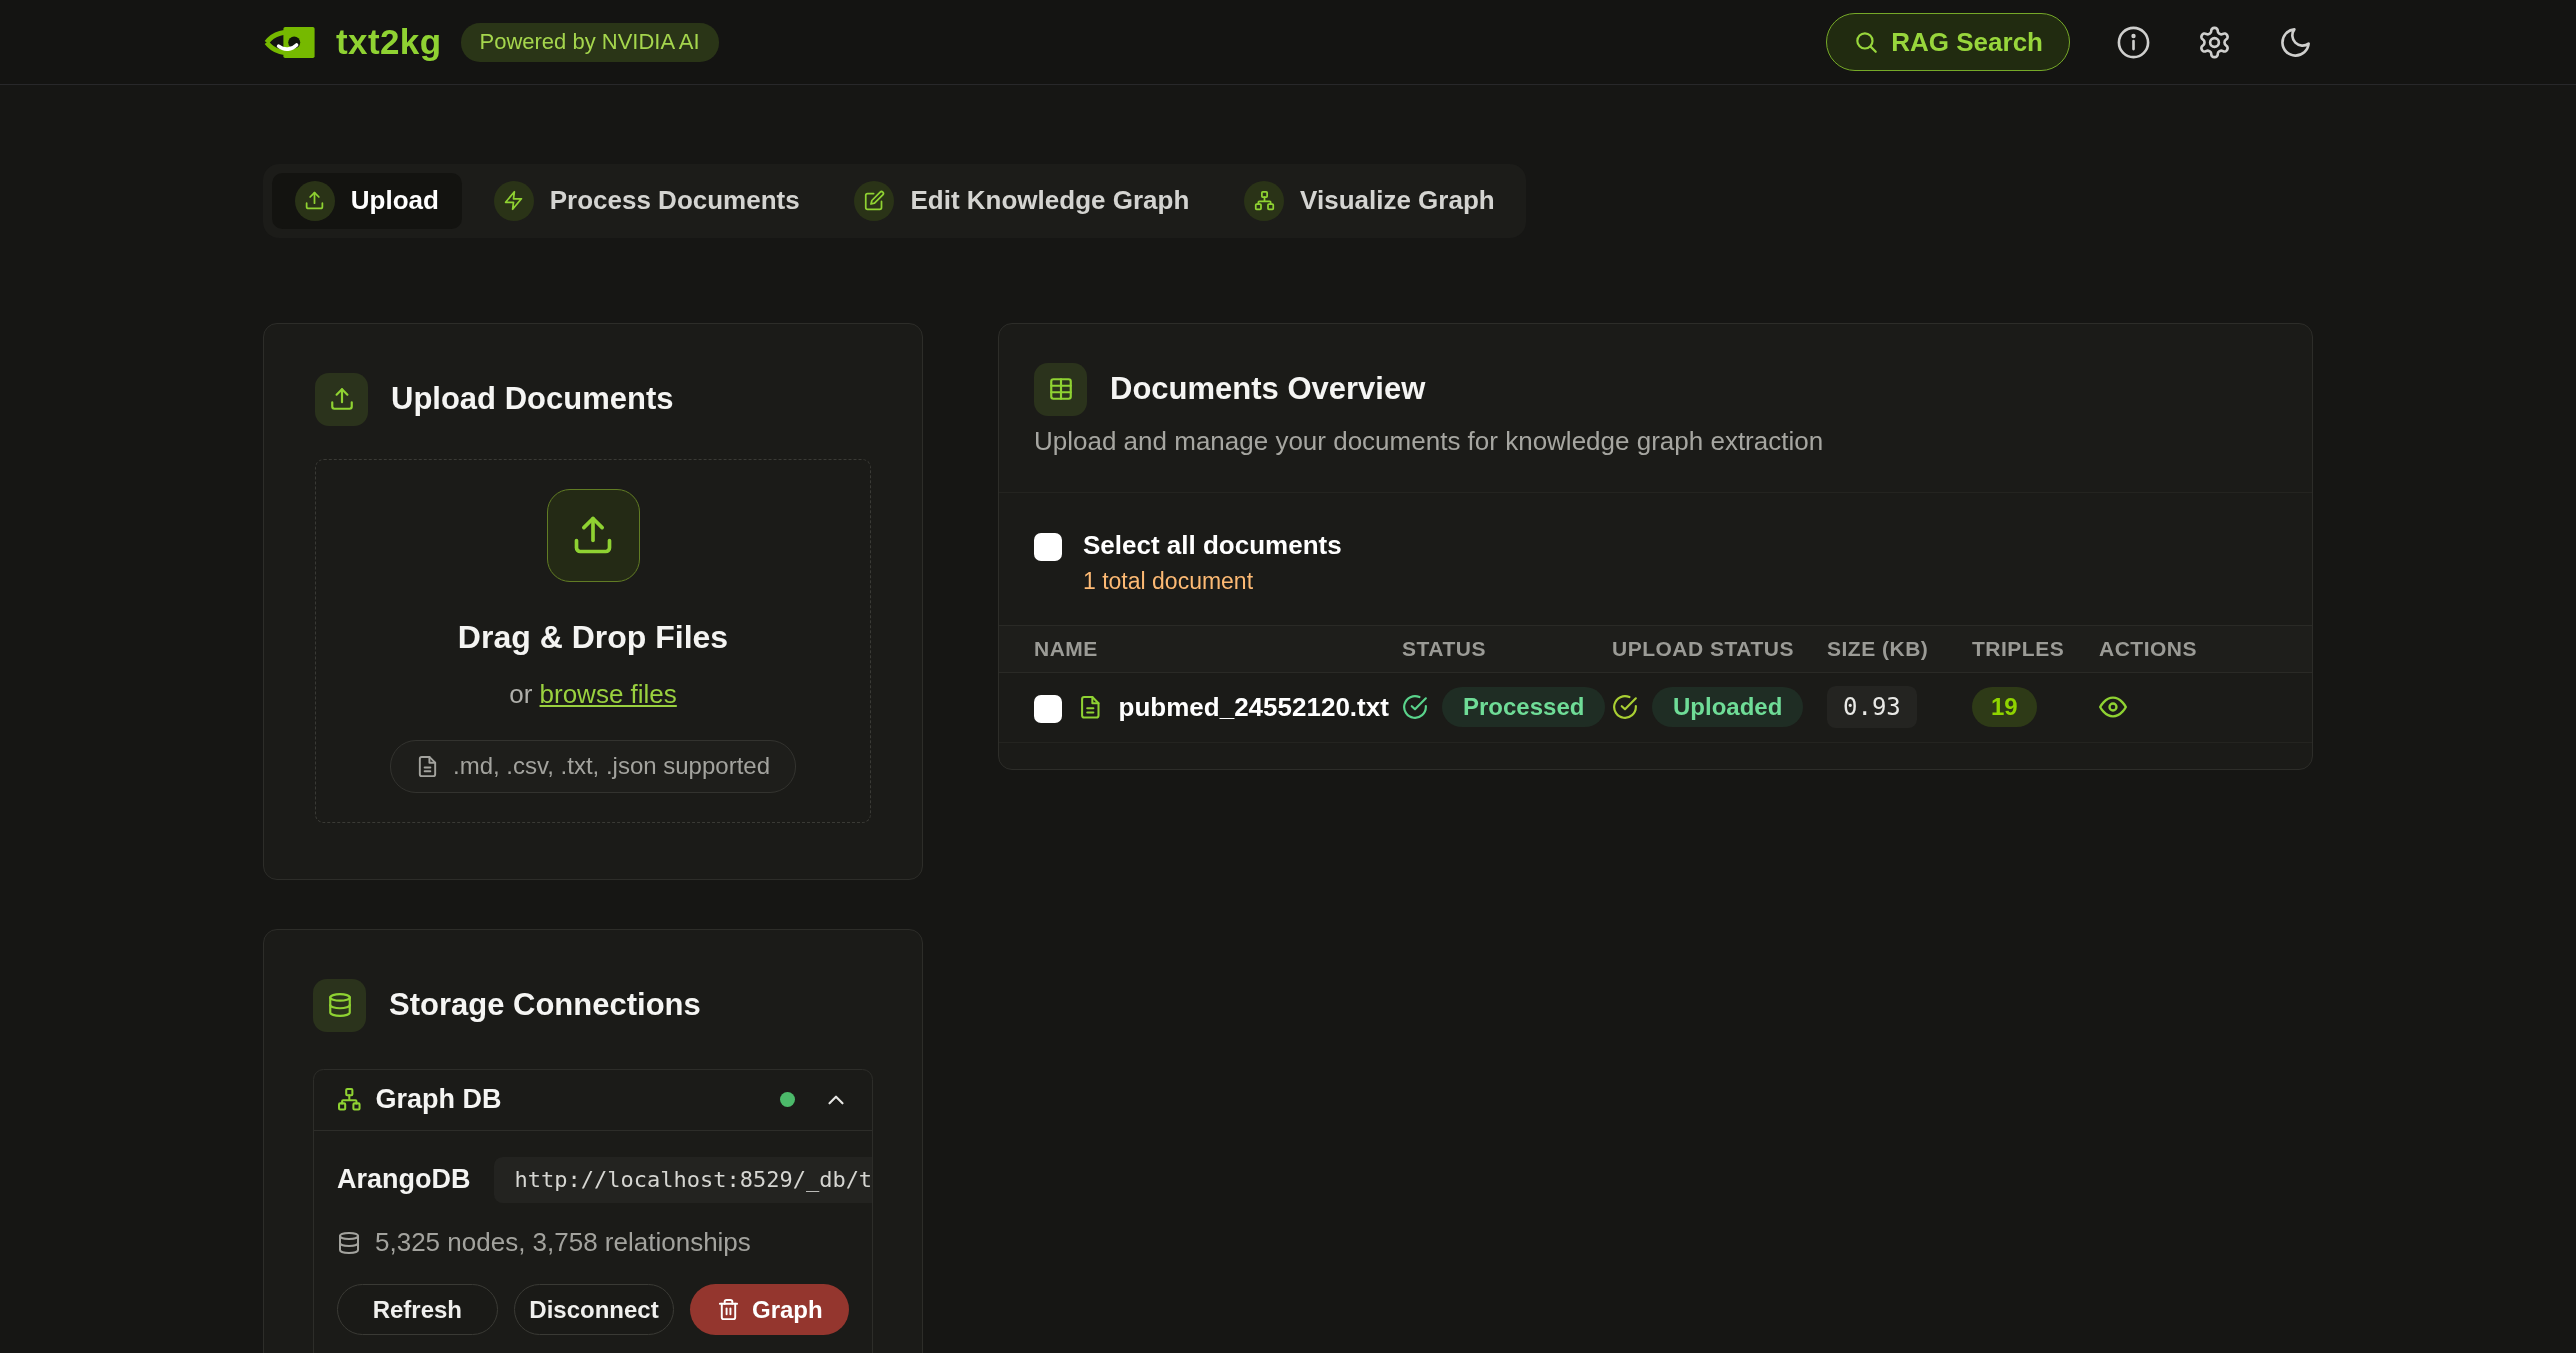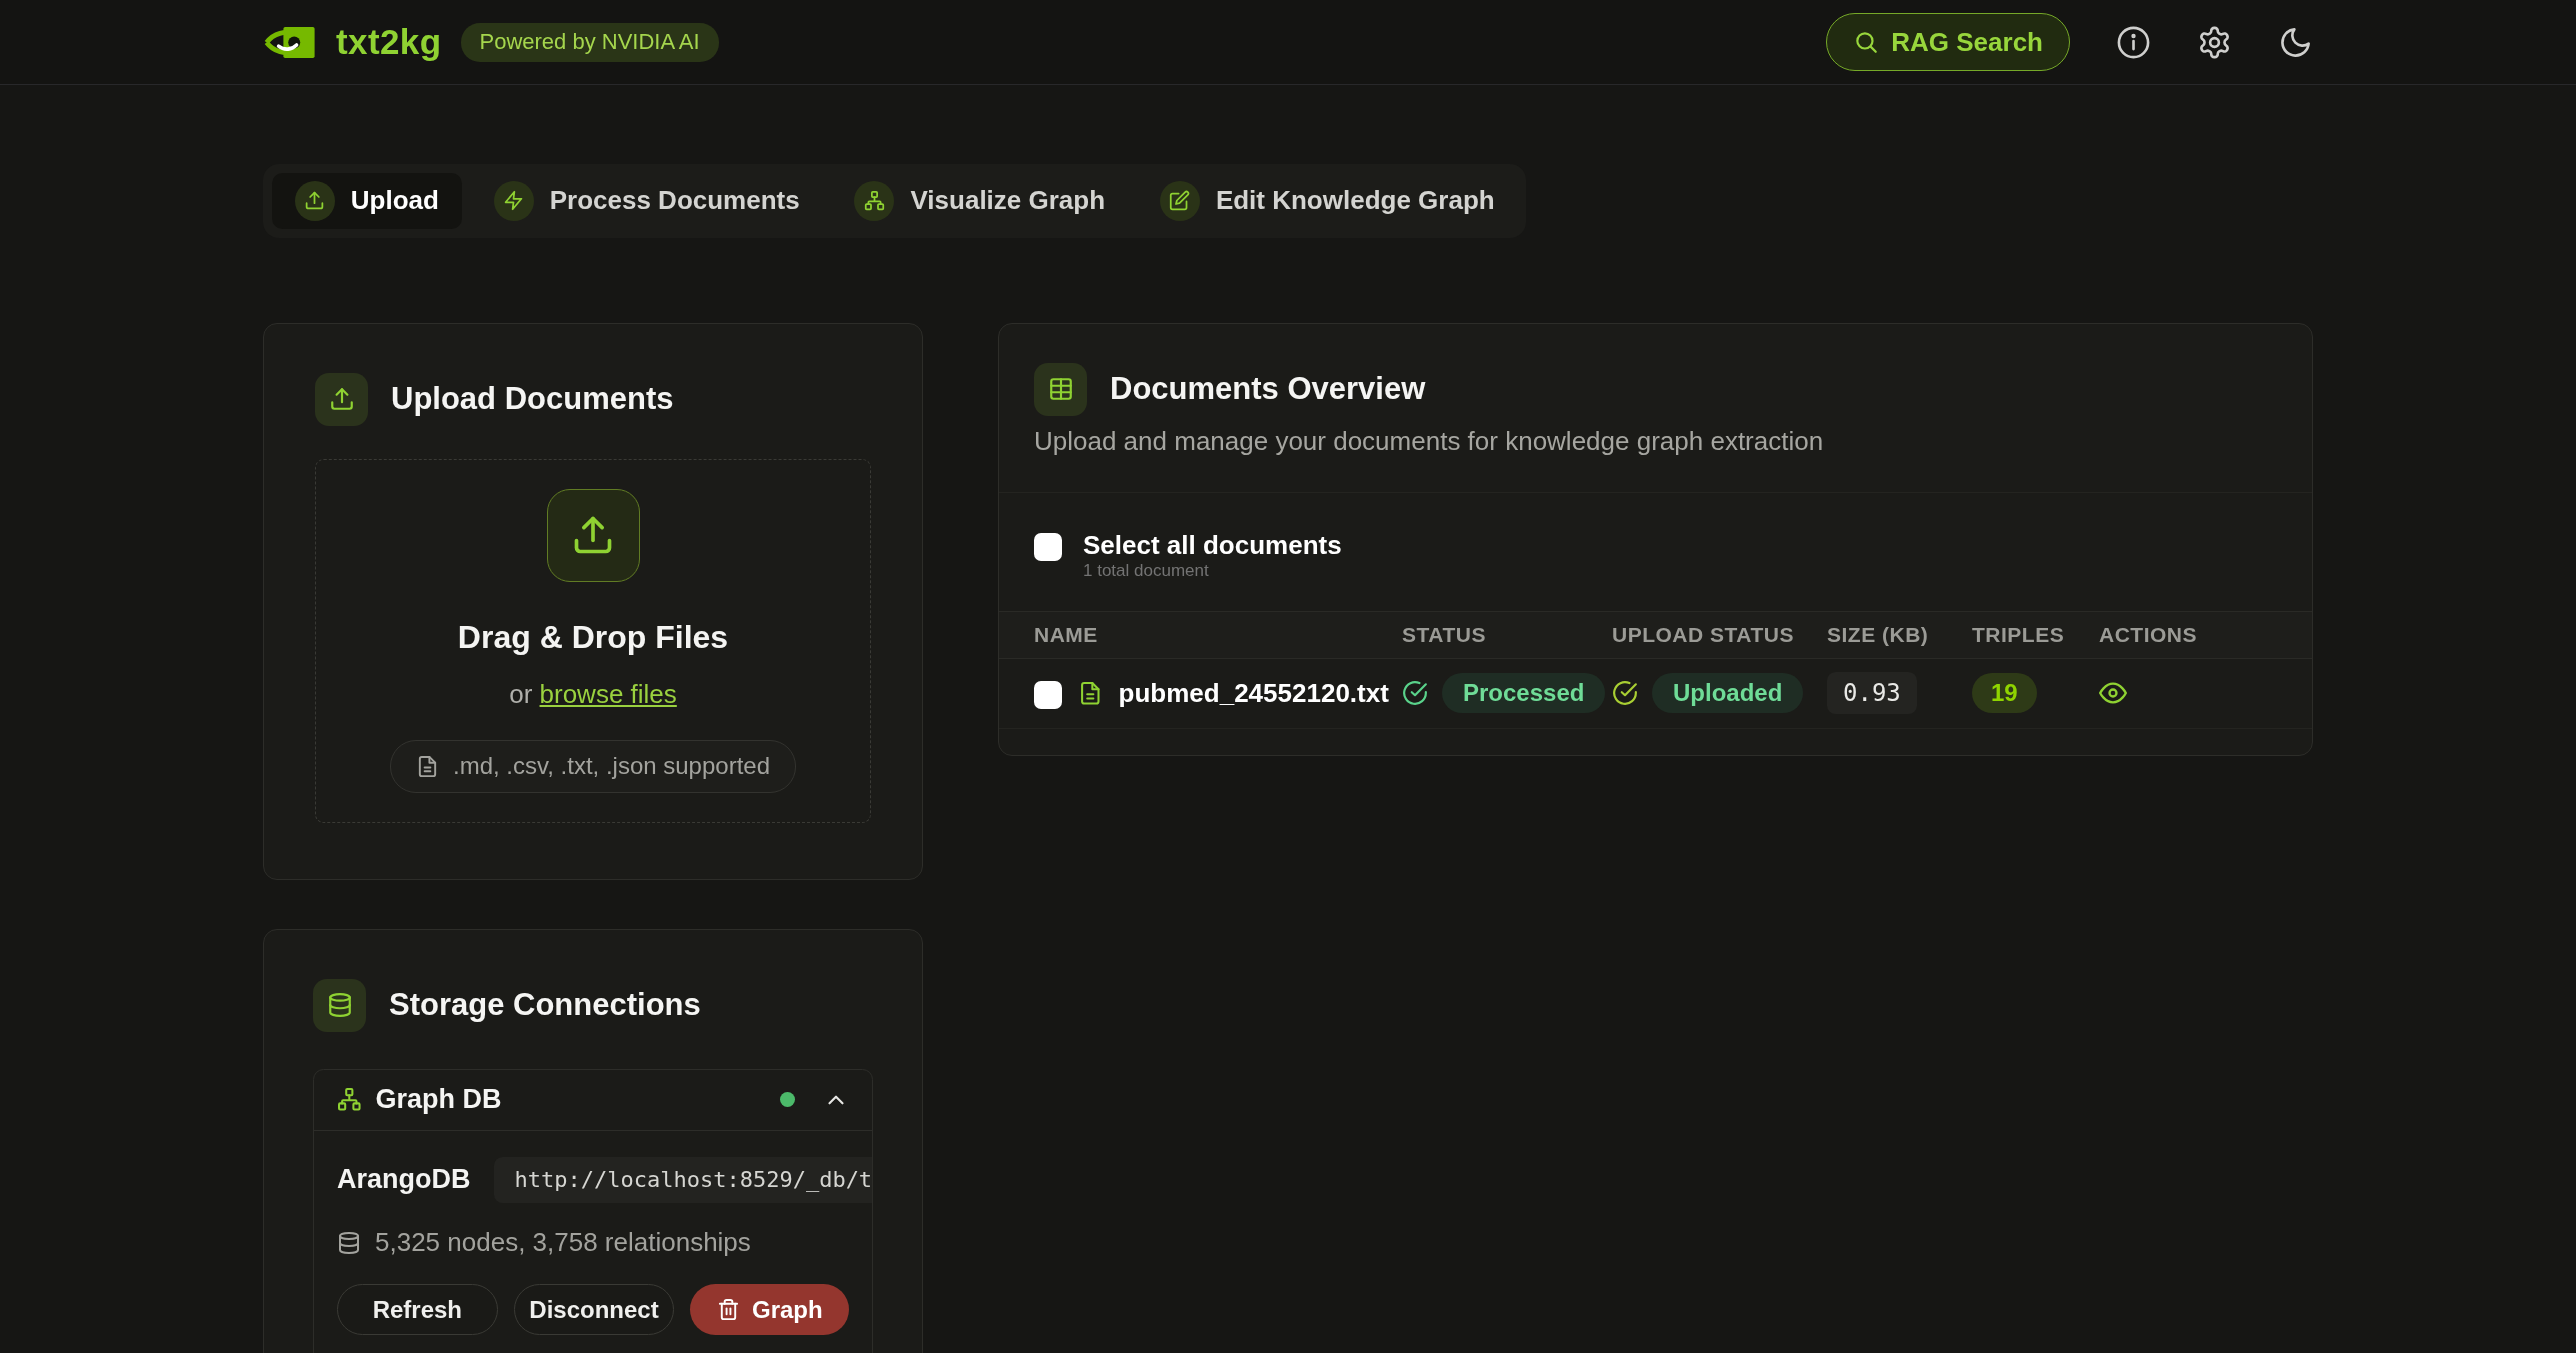--- a/index.html
+++ b/index.html
@@ -82,21 +82,21 @@
     padding:0 24.6px; font-size:24px; color:#a3a39e;
   }
 
   
   .docs-card { padding:0; }
   .docs-head { padding:39px 35px 35px; border-bottom:1.3px solid #242420; }
   .docs-sub { margin-top:10px; font-size:26px; color:#a6a6a1; }
   .select-row { padding:37px 35px 30px; display:flex; align-items:flex-start; gap:21px; }
   .checkbox { width:28px; height:28px; background:#ffffff; border-radius:7px; flex:none; cursor:pointer; margin-top:3.5px; }
   .select-label { font-size:26px; font-weight:bold; color:#ffffff; }
-  .select-sub { font-size:17px; color:#737373; font-weight:normal; }
+  .select-sub { margin-top:7px; font-size:23px; color:#fdba74; font-weight:normal; }
 
   .tbl-head {
     display:grid; grid-template-columns:403px 210px 215px 145px 127px 1fr;
     align-items:center; height:48px; background:#1e1e1b;
     border-top:1.3px solid #2a2a26; border-bottom:1.3px solid #2a2a26;
     font-size:21px; font-weight:bold; color:#9b9b96; letter-spacing:0.5px;
   }
   .tbl-head > div:first-child { padding-left:35px; }
   .tbl-row {
     display:grid; grid-template-columns:403px 210px 215px 145px 127px 1fr;
@@ -220,37 +220,37 @@
       <span class="tab-icon-circle">
         <svg width="21" height="21" viewBox="0 0 24 24" fill="none" stroke="currentColor" stroke-width="2" stroke-linejoin="round">
             <polygon points="13 2 3 14 12 14 11 22 21 10 12 10 13 2"></polygon>
           </svg>
       </span>
       <span>Process Documents</span>
     </button>
     <button class="tab">
       <span class="tab-icon-circle">
         <svg width="21" height="21" viewBox="0 0 24 24" fill="none" stroke="currentColor" stroke-width="2" stroke-linecap="round" stroke-linejoin="round">
+            <path d="M11 4H4a2 2 0 0 0-2 2v14a2 2 0 0 0 2 2h14a2 2 0 0 0 2-2v-7"></path>
+            <path d="M18.5 2.5a2.12 2.12 0 0 1 3 3L12 15l-4 1 1-4Z"></path>
+          </svg>
+      </span>
+      <span>Edit Knowledge Graph</span>
+    </button>
+    <button class="tab">
+      <span class="tab-icon-circle">
+        <svg width="21" height="21" viewBox="0 0 24 24" fill="none" stroke="currentColor" stroke-width="2" stroke-linecap="round" stroke-linejoin="round">
             <rect x="9" y="2" width="6" height="6" rx="1"></rect>
             <rect x="2" y="16" width="6" height="6" rx="1"></rect>
             <rect x="16" y="16" width="6" height="6" rx="1"></rect>
             <path d="M5 16v-2a1 1 0 0 1 1-1h12a1 1 0 0 1 1 1v2"></path>
             <path d="M12 12V8"></path>
           </svg>
       </span>
       <span>Visualize Graph</span>
-    </button>
-    <button class="tab">
-      <span class="tab-icon-circle">
-        <svg width="21" height="21" viewBox="0 0 24 24" fill="none" stroke="currentColor" stroke-width="2" stroke-linecap="round" stroke-linejoin="round">
-            <path d="M11 4H4a2 2 0 0 0-2 2v14a2 2 0 0 0 2 2h14a2 2 0 0 0 2-2v-7"></path>
-            <path d="M18.5 2.5a2.12 2.12 0 0 1 3 3L12 15l-4 1 1-4Z"></path>
-          </svg>
-      </span>
-      <span>Edit Knowledge Graph</span>
     </button>
   </nav>
 
   <div class="columns">
 
     <div>
       <section class="card upload-card">
         <div class="card-head">
           <span class="chip">
             <svg width="26" height="26" viewBox="0 0 24 24" fill="none" stroke="currentColor" stroke-width="2" stroke-linecap="round" stroke-linejoin="round">

